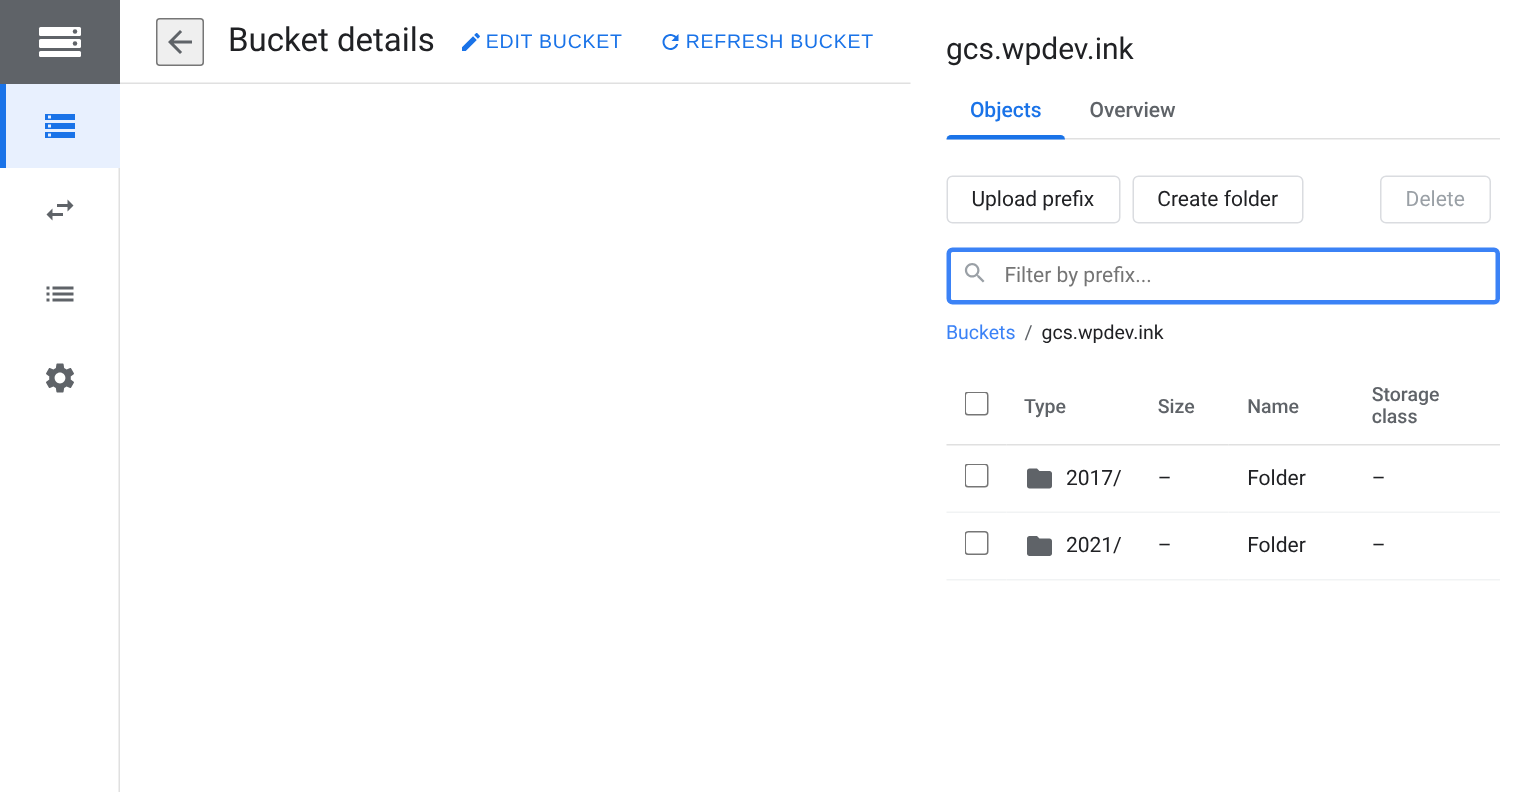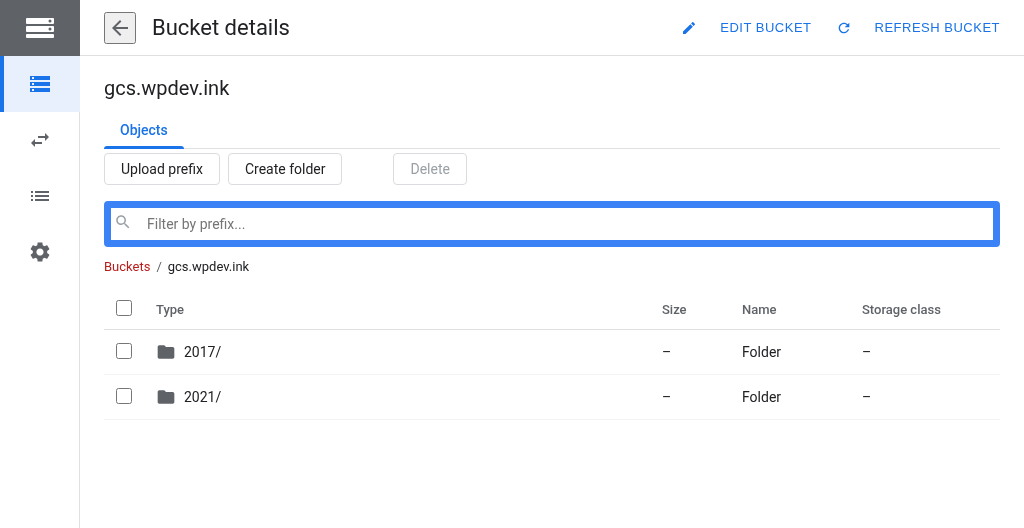--- a/index.html
+++ b/index.html
@@ -50,21 +50,21 @@
       height: 24px;
       display: flex;
       align-items: center;
       justify-content: center;
     }
 
     
     .main {
       flex: 1;
       display: flex;
-      flex-direction: column;
+      flex-direction: row;
       overflow: hidden;
     }
 
     
     .topbar {
       height: 56px;
       border-bottom: 1px solid #e0e0e0;
       display: flex;
       align-items: center;
       padding: 0 24px;
@@ -86,21 +86,21 @@
       flex: 1;
     }
     .topbar-actions {
       display: flex;
       gap: 24px;
       align-items: center;
     }
     .topbar-action-btn {
       display: flex;
       align-items: center;
-      gap: 23px;
+      gap: 2px;
       color: #1a73e8;
       font-size: 13px;
       font-weight: 500;
       cursor: pointer;
       letter-spacing: 0.5px;
       text-transform: uppercase;
       background: none;
       border: none;
     }
 
@@ -115,21 +115,21 @@
       font-weight: 400;
       margin-bottom: 12px;
       color: #202124;
     }
 
     
     .tabs {
       display: flex;
       gap: 0;
       border-bottom: 1px solid #e0e0e0;
-      margin-bottom: 4px;
+      margin-bottom: 24px;
     }
     .tab {
       padding: 10px 16px;
       font-size: 14px;
       font-weight: 500;
       color: #5f6368;
       cursor: pointer;
       position: relative;
       text-transform: none;
     }
@@ -170,21 +170,21 @@
     }
 
     
     .filter-container {
       position: relative;
       margin-bottom: 12px;
     }
     .filter-input {
       width: 100%;
       padding: 8px 12px 8px 36px;
-      border: 7px solid #3b82f6;
+      border: 3px solid #3b82f6;
       border-radius: 4px;
       font-size: 14px;
       color: #202124;
       outline: none;
       font-family: inherit;
     }
     .filter-icon {
       position: absolute;
       left: 10px;
       top: 50%;
@@ -196,21 +196,21 @@
     
     .breadcrumb {
       display: flex;
       align-items: center;
       gap: 6px;
       font-size: 13px;
       margin-bottom: 16px;
       color: #202124;
     }
     .breadcrumb-link {
-      color: #b91c1c;
+      color: #3b82f6;
       cursor: pointer;
       text-decoration: none;
     }
     .breadcrumb-separator {
       color: #5f6368;
     }
 
     
     .table {
       width: 100%;
@@ -334,20 +334,23 @@
       </button>
     </div>
   </div>
 
   <div class="content">
     <div class="bucket-name">gcs.wpdev.ink</div>
 
     <div class="tabs">
       <div class="tab active">
         <span>Objects</span>
+      </div>
+      <div class="tab">
+        <span>Overview</span>
       </div>
     </div>
 
     <div class="action-buttons">
       <button class="action-btn">Upload prefix</button>
       <button class="action-btn">Create folder</button>
       <button class="action-btn disabled">Delete</button>
     </div>
 
     <div class="filter-container">

